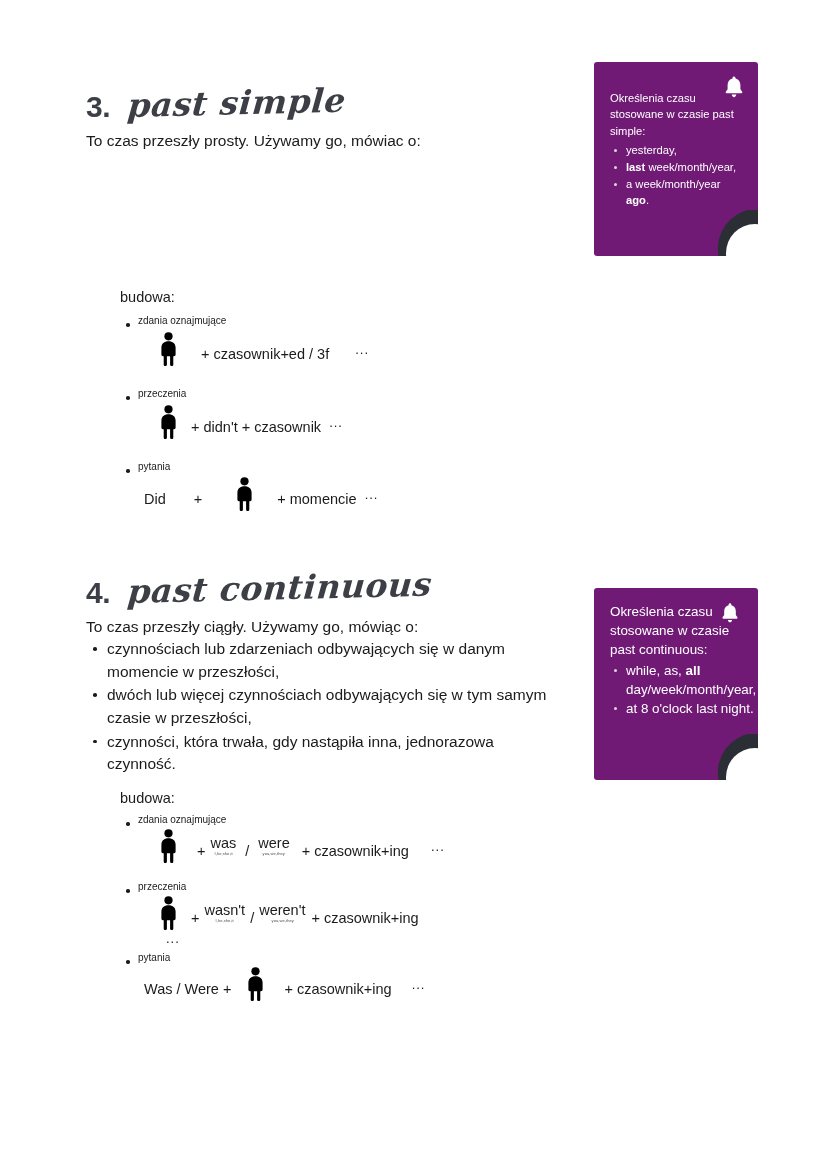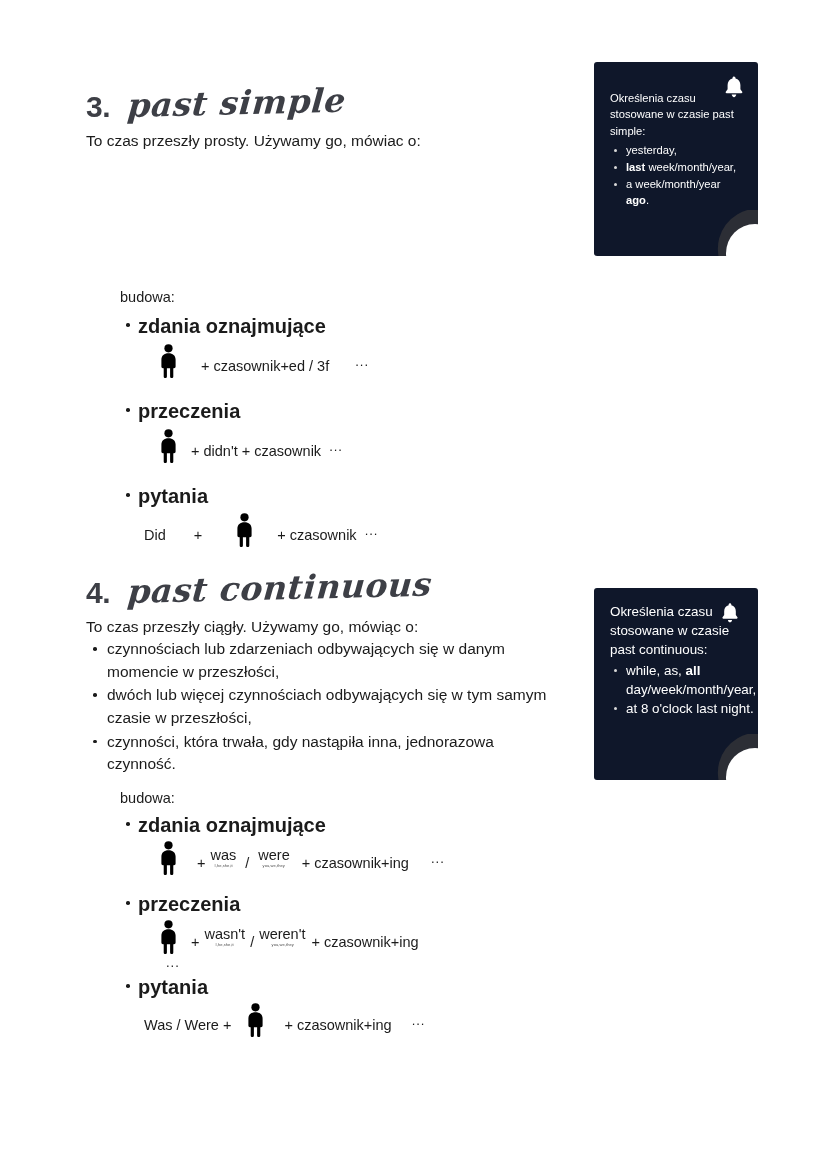--- a/index.html
+++ b/index.html
@@ -84,22 +84,21 @@
     font-size: 14.5px;
     color: #1b1b1b;
   }
   .budowa-title {
     margin: 0 0 7px 0;
   }
   .sub-bullet {
     position: relative;
     padding-left: 18px;
     margin: 0 0 4px 0;
-    font-size: 20px;
-    font-weight: bold;
+    font-size: 10px;
   }
   .sub-bullet::before {
     content: "";
     position: absolute;
     left: 6px;
     top: 8px;
     width: 3.5px;
     height: 3.5px;
     border-radius: 50%;
     background: #1b1b1b;
@@ -129,21 +128,21 @@
     margin-top: 2px;
     transform: scale(0.95);
   }
 
   
   .person { display: block; }
 
   
   .note {
     position: absolute;
-    background: #0f172a;
+    background: #701a75;
     color: #ffffff;
     border-radius: 3px;
   }
   .note .fold {
     position: absolute;
     right: 0;
     bottom: 0;
     width: 46px;
     height: 46px;
     overflow: hidden;
@@ -267,21 +266,21 @@
     <div class="sub-bullet" style="margin-top:22px;">pytania</div>
     <div class="formula" style="margin:5px 0 0 24px;">
       <span class="txt">Did</span>
       <span class="txt" style="margin-left:28px;">+</span>
       <span style="margin-left:32px;">
         <svg class="person" width="21" height="34" viewBox="0 0 21 34" aria-hidden="true">
           <circle cx="10.5" cy="4.3" r="4.1" fill="#000"></circle>
           <path d="M10.5 9.2c-4.3 0-7.1 2.3-7.1 6.3v7.1c0 1 .7 1.6 1.6 1.6h.7v8.2c0 .9.7 1.6 1.6 1.6s1.6-.7 1.6-1.6v-8.2h3.2v8.2c0 .9.7 1.6 1.6 1.6s1.6-.7 1.6-1.6v-8.2h.7c.9 0 1.6-.6 1.6-1.6v-7.1c0-4-2.8-6.3-7.1-6.3z" fill="#000"></path>
         </svg>
       </span>
-      <span class="txt" style="margin-left:22px;">+ czasownik</span>
+      <span class="txt" style="margin-left:22px;">+ momencie</span>
       <span class="dots" style="margin-left:8px;">...</span>
     </div>
   </div>
 
   <div class="note" id="note-1">
     <span class="bell">
       <svg width="22" height="24" viewBox="0 0 22 24" aria-hidden="true">
         <path d="M11 1.4c-.8 0-1.5.7-1.5 1.5v.7C6.6 4.3 4.6 6.9 4.6 10v4.2l-1.8 2.6c-.4.6 0 1.4.8 1.4h14.8c.8 0 1.2-.8.8-1.4l-1.8-2.6V10c0-3.1-2-5.7-4.9-6.4V3c0-.8-.7-1.6-1.5-1.6z" fill="#ffffff"></path>
         <path d="M8.7 19.6c.2 1.5 1.2 2.6 2.3 2.6s2.1-1.1 2.3-2.6z" fill="#ffffff"></path>
       </svg>

